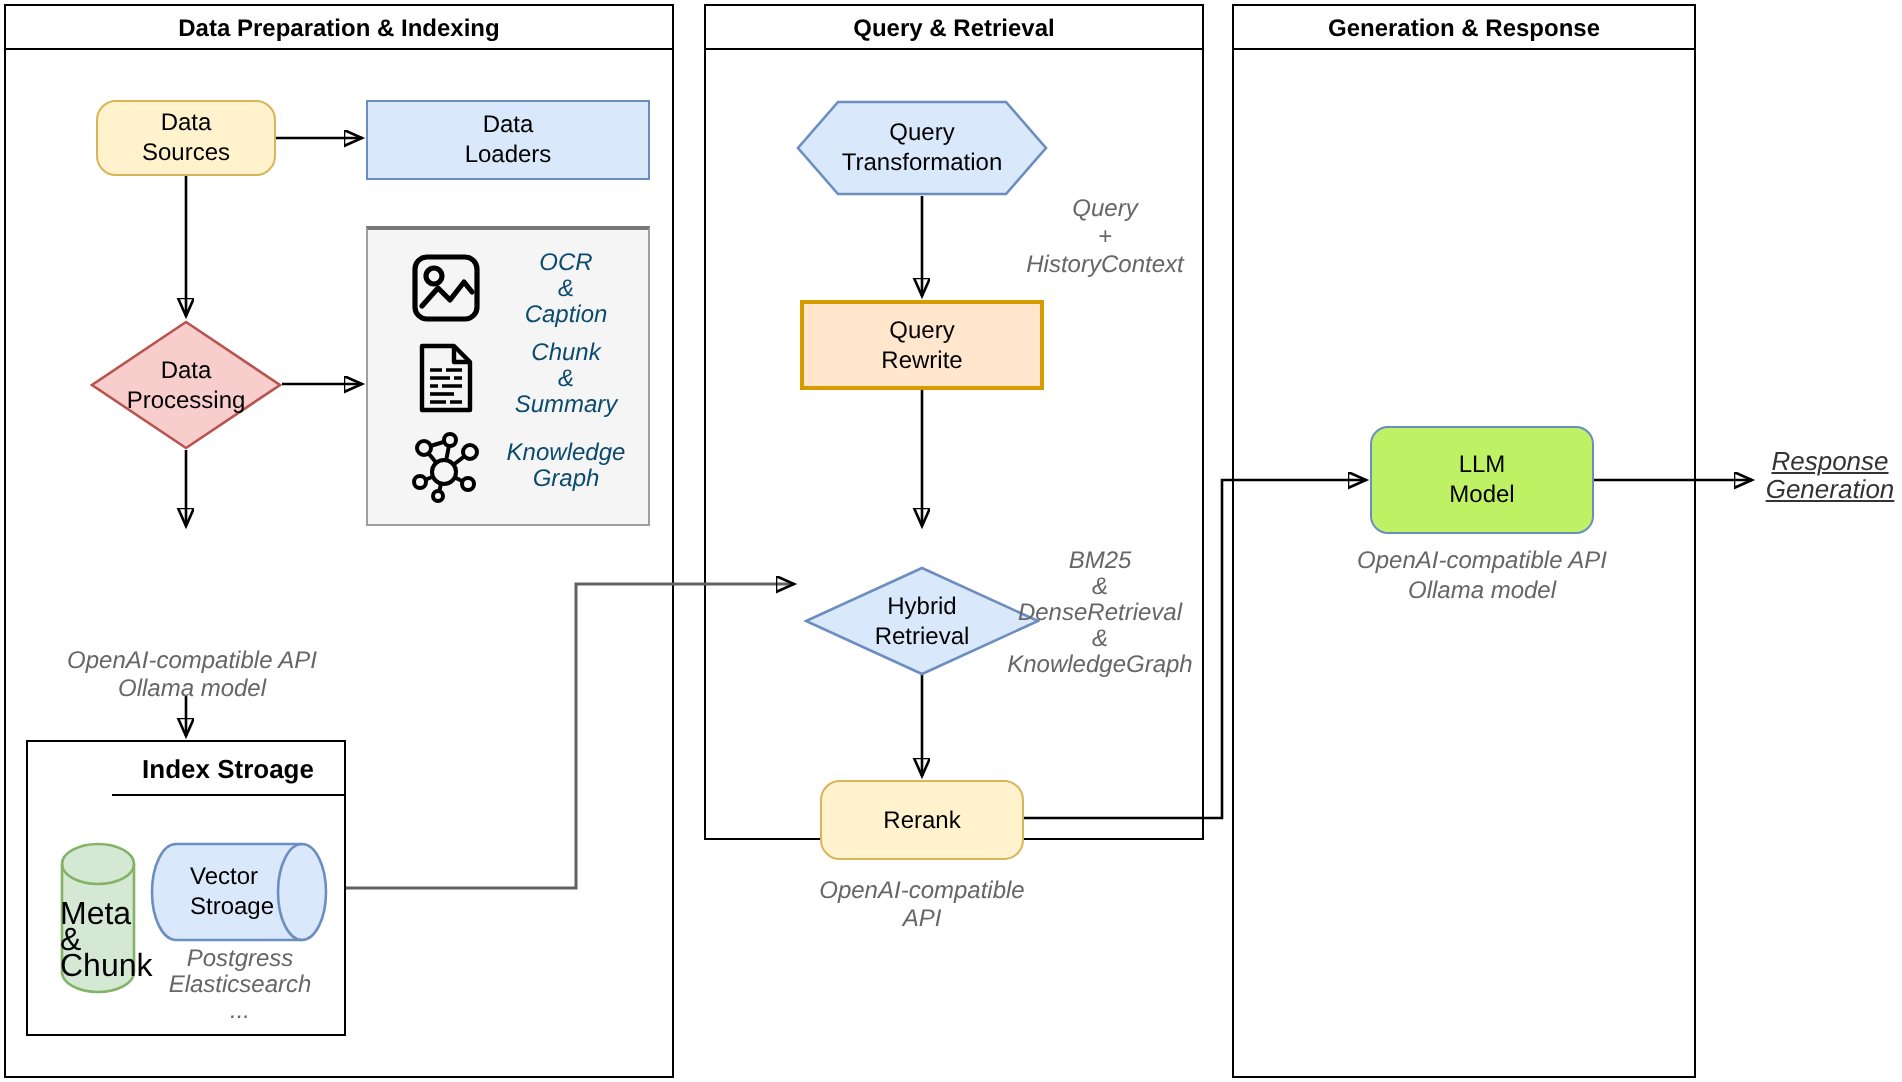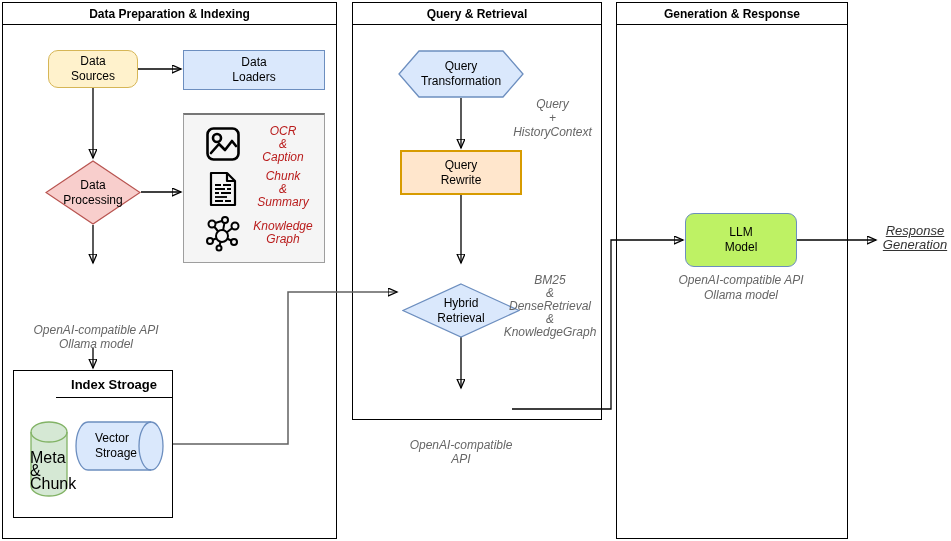--- a/index.html
+++ b/index.html
@@ -38,21 +38,21 @@
     text-align:center;white-space:pre-line;line-height:14px;
   }
   
   .proc-box{
     position:absolute;left:183px;top:113px;width:142px;height:150px;box-sizing:border-box;
     background:#f5f5f5;border:1px solid #9e9e9e;border-top:2px solid #767676;z-index:10;
     display:flex;flex-direction:column;justify-content:space-evenly;padding:4px 0;
   }
   .proc-row{display:flex;align-items:center;padding-left:20px;}
   .proc-icon{width:38px;display:flex;align-items:center;justify-content:center;flex:none;}
-  .proc-label{flex:1;text-align:center;font-style:italic;color:#b91c1c;font-size:12px;line-height:13px;white-space:pre-line;}
+  .proc-label{flex:1;text-align:center;font-style:italic;color:#0c4a6e;font-size:12px;line-height:13px;white-space:pre-line;}
   
   .index-box{
     position:absolute;left:13px;top:370px;width:160px;height:148px;box-sizing:border-box;
     background:#fff;border:1px solid #000;z-index:10;padding-left:42px;
   }
   .index-title{
     height:26px;border-bottom:1px solid #000;display:flex;align-items:center;justify-content:center;
     font-size:13px;font-weight:bold;
   }
   .cyl-label{position:absolute;left:0;right:0;top:30px;font-size:16px;line-height:13px;white-space:pre-line;}
@@ -187,20 +187,23 @@
 Chunk</div>
     </div>
     <div class="svg-shape" style="left:60px;top:50px;width:90px;height:50px;">
       <svg width="90" height="50">
         <path d="M14 1 L77 1 A12 24 0 0 1 77 49 L14 49 A12 24 0 0 1 14 1 Z" fill="#dae8fc" stroke="#6c8ebf" stroke-width="1.3"></path>
         <path d="M77 1 A12 24 0 0 0 77 49" fill="none" stroke="#6c8ebf" stroke-width="1.3"></path>
       </svg>
       <div class="vec-label">Vector
 Stroage</div>
     </div>
+    <div class="note" style="left:50px;top:102px;width:112px;line-height:13px;">Postgress
+Elasticsearch
+...</div>
   </div>
 
   <div class="svg-shape" style="left:398px;top:50px;width:126px;height:48px;">
     <svg width="126" height="48">
       <polygon points="21,1 105,1 125,24 105,47 21,47 1,24" fill="#dae8fc" stroke="#6c8ebf" stroke-width="1.3"></polygon>
     </svg>
     <div class="shape-label">Query
 Transformation</div>
   </div>
 
@@ -218,20 +221,21 @@
     <div class="shape-label">Hybrid
 Retrieval</div>
   </div>
 
   <div class="note" style="left:502px;top:274px;width:96px;line-height:13px;">BM25
 &amp;
 DenseRetrieval
 &amp;
 KnowledgeGraph</div>
 
+  <div class="shape round-yellow" style="left:410px;top:390px;width:102px;height:40px;">Rerank</div>
 
   <div class="note" style="left:401px;top:438px;width:120px;">OpenAI-compatible API</div>
 
   <div class="shape round-blue" style="left:685px;top:213px;width:112px;height:54px;">LLM
 Model</div>
 
   <div class="note" style="left:671px;top:273px;width:140px;line-height:15px;">OpenAI-compatible API
 Ollama model</div>
 
   <div class="response-out">Response

